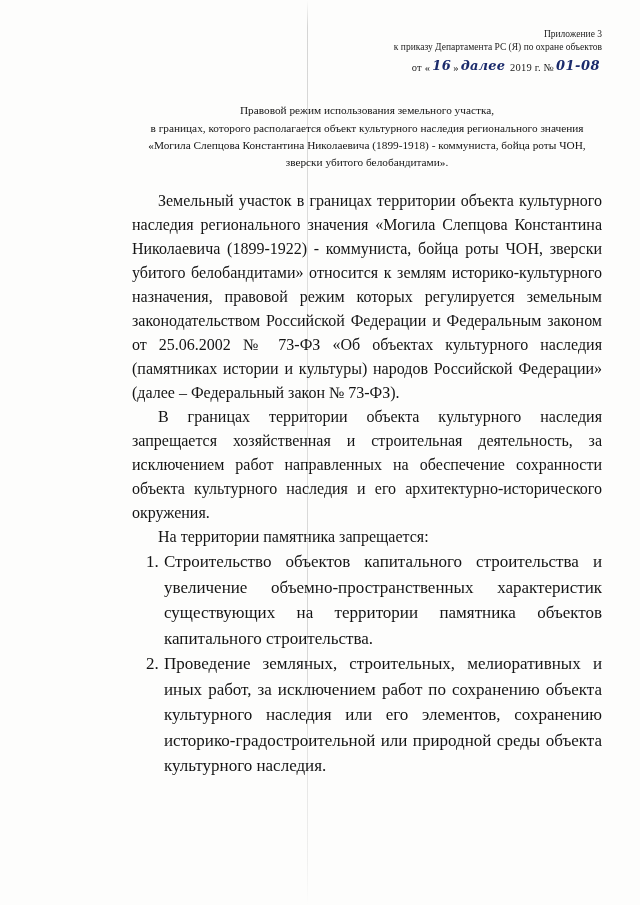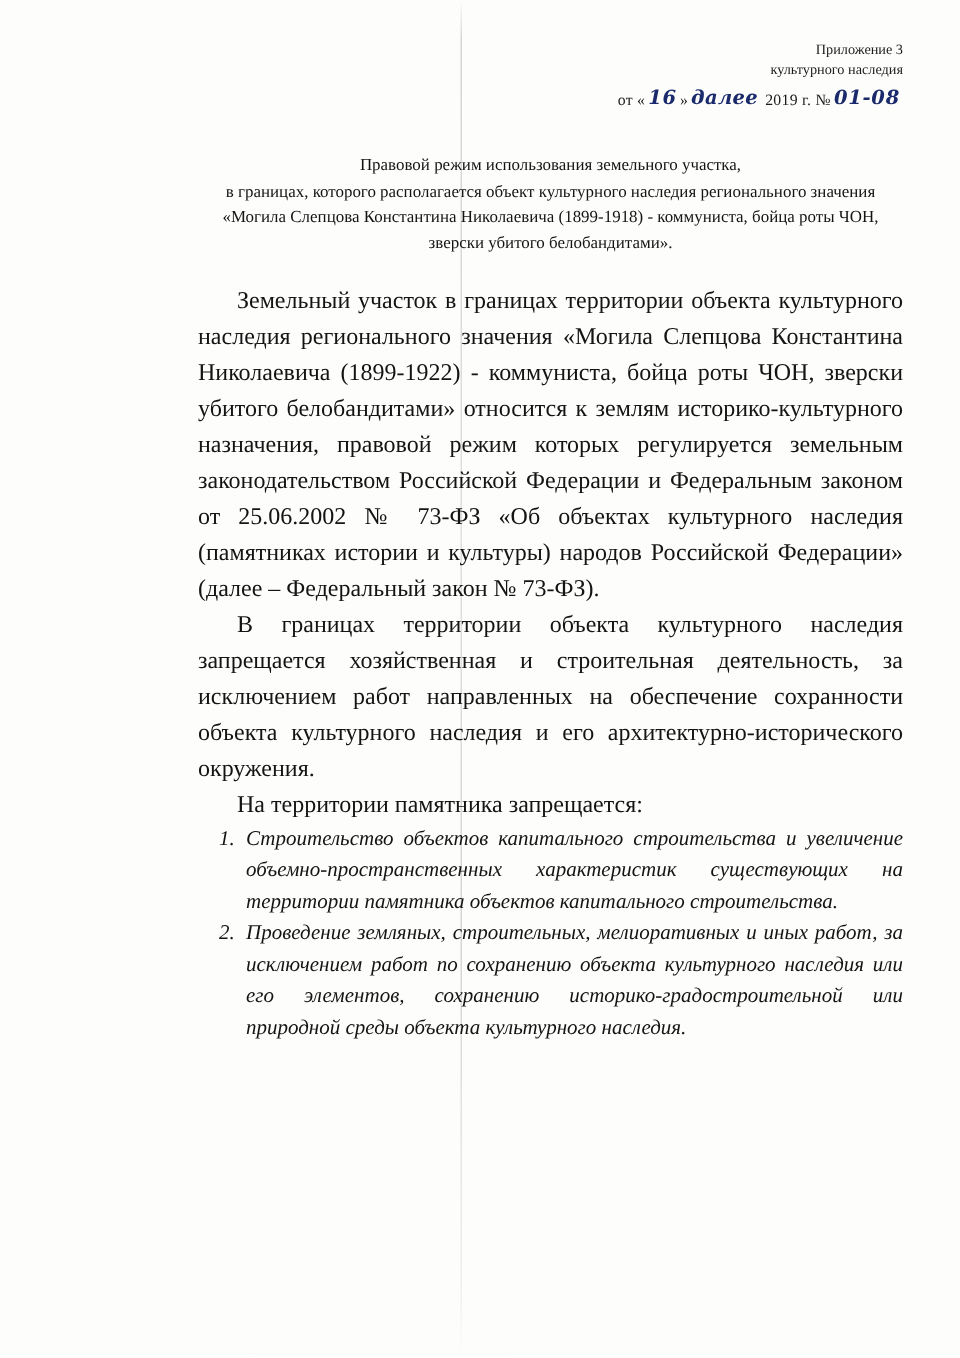--- a/index.html
+++ b/index.html
@@ -75,23 +75,22 @@
     text-align: justify;
     margin: 0 0 0 0;
     text-indent: 26px;
   }
   p.body.first { margin-top: 4px; }
   ol.items {
     margin: 0;
     padding-left: 0;
     list-style: none;
     counter-reset: it;
-    font-size: 14px;
+    font-size: 17px;
     line-height: 1.5;
-    font-style: italic;
   }
   ol.items li {
     counter-increment: it;
     position: relative;
     padding-left: 32px;
     text-align: justify;
     margin: 0;
   }
   ol.items li::before {
     content: counter(it) ".";
@@ -104,21 +103,21 @@
 <body>
 
 <div class="page">
 
   <div class="scan-line"></div>
 
   <div class="content">
 
     <div class="header-block">
       <div>Приложение 3</div>
-      <div>культурного наследия</div>
+      <div>к приказу Департамента РС (Я) по охране объектов</div>
       <div class="date-line">
         <span>от «</span><span class="handwrite hand-num">16</span><span>»</span><span class="handwrite">далее</span>
         <span>2019 г. №</span><span class="handwrite hand-num">01-08</span>
       </div>
     </div>
 
     <div class="title-block">
       <div class="title-line-1">Правовой режим использования земельного участка,</div>
       <div>в границах, которого располагается объект культурного наследия регионального значения</div>
       <div>«Могила Слепцова Константина Николаевича (1899-1918) - коммуниста, бойца роты ЧОН,</div>

